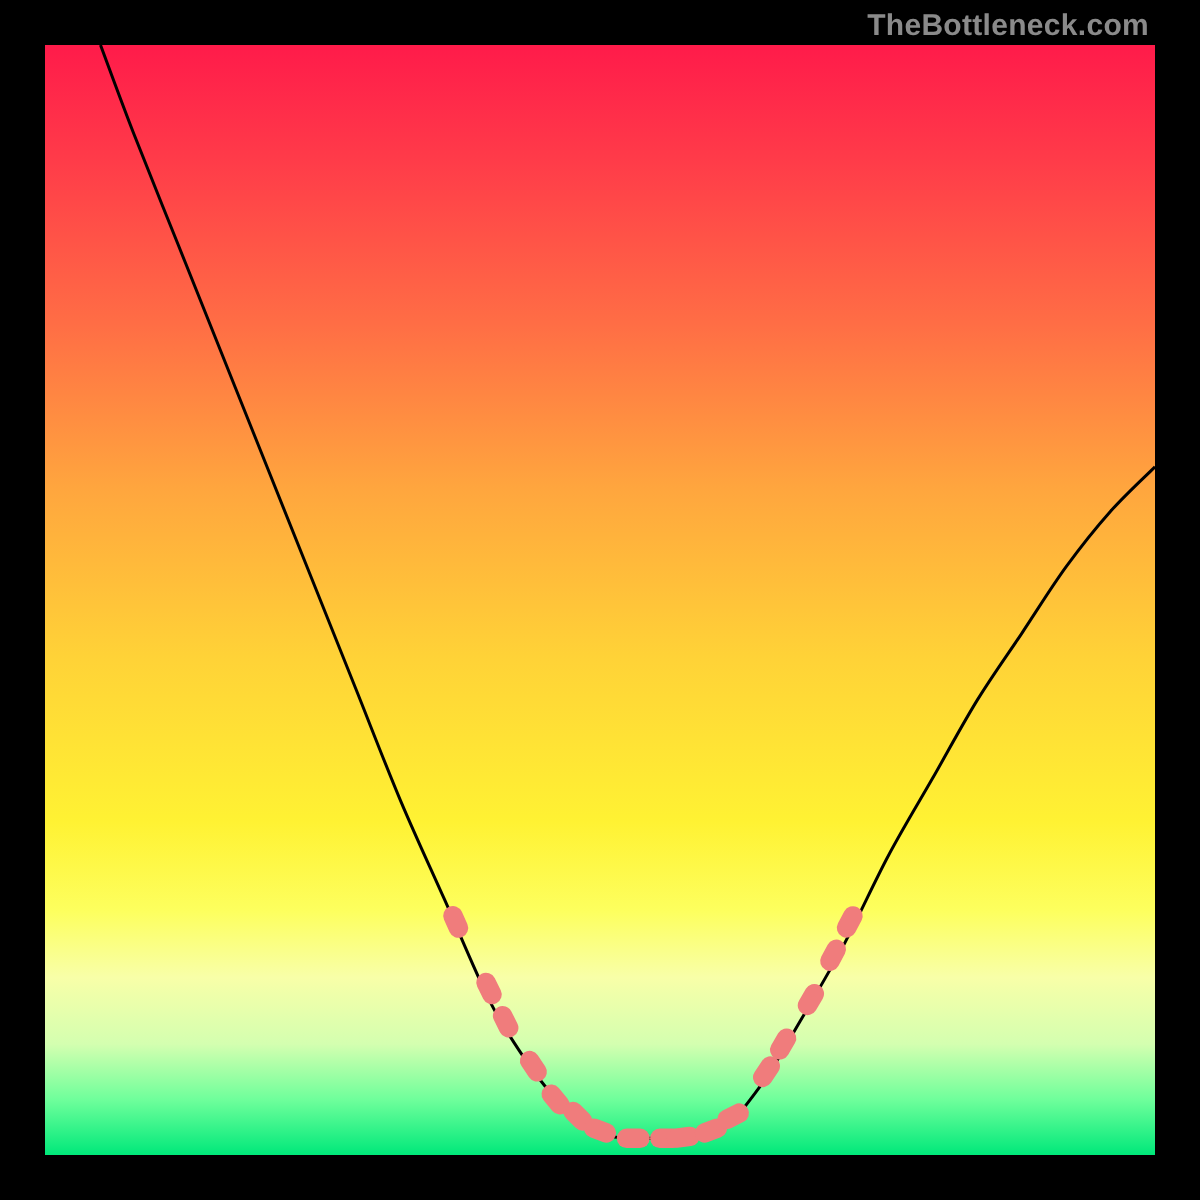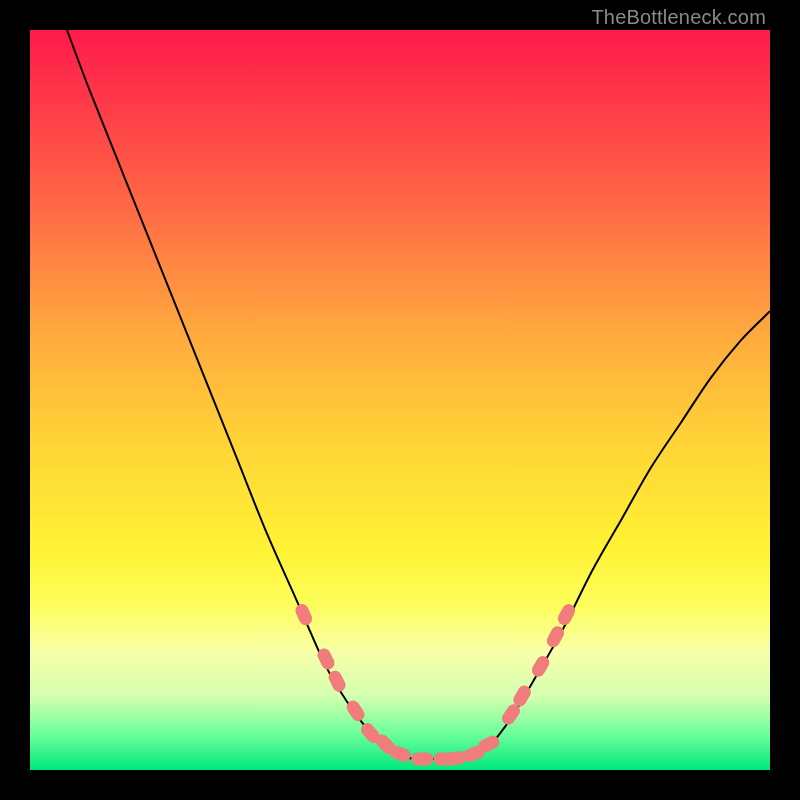--- a/index.html
+++ b/index.html
@@ -10,21 +10,21 @@
     #ff3a49 10%,
     #ff6d45 25%,
     #ffa63e 40%,
     #ffd237 55%,
     #fff233 70%,
     #fdff5e 78%,
     #f8ffa8 84%,
     #d4ffb0 90%,
     #6fff9b 95%,
     #00e87a 100%)}
-.watermark{position:absolute;top:6px;right:34px;font-size:20px;color:#8a8a8a;font-weight:400;letter-spacing:.2px}
+.watermark{position:absolute;top:6px;right:34px;font-size:20px;color:#8a8a8a;font-weight:700;letter-spacing:.2px}
 svg.curve{position:absolute;left:30px;top:30px;width:740px;height:740px}
 </style>
 </head>
 <body>
 
 <div class="frame">
   <div class="plot"></div>
   <div class="watermark">TheBottleneck.com</div>
   <svg class="curve" viewBox="0 0 740 740" preserveAspectRatio="none">
     <path id="curve-path" fill="none" stroke="#000" stroke-width="2" d="M37,0C40.7,9.866666666666655,50.56666666666667,36.99999999999993,59.2,59.19999999999993C67.83333333333334,81.39999999999993,78.93333333333334,108.53333333333336,88.8,133.20000000000005C98.66666666666666,157.86666666666673,108.53333333333333,182.5333333333334,118.4,207.20000000000005C128.26666666666668,231.8666666666667,138.13333333333333,256.5333333333333,148,281.2C157.86666666666667,305.8666666666667,167.73333333333332,330.5333333333333,177.6,355.2C187.46666666666667,379.8666666666667,197.33333333333334,404.5333333333333,207.20000000000002,429.2C217.0666666666667,453.8666666666667,226.93333333333334,479.76666666666665,236.8,503.2C246.66666666666669,526.6333333333333,256.5333333333333,547.5999999999999,266.4,569.8C276.26666666666665,592,287.3666666666667,619.1333333333333,296,636.4C304.6333333333333,653.6666666666666,310.79999999999995,662.3,318.2,673.4C325.6,684.5,334.23333333333335,695.6,340.40000000000003,703C346.5666666666667,710.4,352.73333333333335,715.3333333333333,355.2,717.8C357.66666666666663,720.2666666666667,352.73333333333335,716.5666666666666,355.2,717.8C357.66666666666663,719.0333333333333,365.06666666666666,723.35,370,725.2C374.93333333333334,727.0500000000001,379.8666666666667,728.2833333333333,384.8,728.9C389.73333333333335,729.5166666666667,394.6666666666667,728.9,399.6,728.9C404.53333333333336,728.9,409.4666666666667,728.9,414.40000000000003,728.9C419.33333333333337,728.9,424.26666666666665,729.5166666666667,429.2,728.9C434.1333333333333,728.2833333333333,439.06666666666666,727.0500000000001,444,725.2C448.93333333333334,723.35,456.33333333333337,719.0333333333333,458.8,717.8C461.26666666666665,716.5666666666666,455.1,722.7333333333332,458.8,717.8C462.5,712.8666666666667,473.6,699.3000000000001,481,688.2C488.4,677.1,494.5666666666667,666,503.20000000000005,651.2C511.83333333333337,636.4000000000001,522.9333333333333,617.9,532.8,599.4C542.6666666666666,580.9,552.5333333333333,558.7,562.4,540.2C572.2666666666667,521.7,582.1333333333333,505.66666666666663,592,488.4C601.8666666666667,471.1333333333333,611.7333333333333,452.6333333333333,621.6,436.6C631.4666666666667,420.5666666666667,641.3333333333334,407.00000000000006,651.2,392.20000000000005C661.0666666666667,377.40000000000003,670.9333333333334,361.3666666666666,680.8000000000001,347.79999999999995C690.6666666666667,334.2333333333333,700.5333333333333,321.9,710.4,310.8C720.2666666666667,299.70000000000005,735.0666666666666,286.1333333333333,740,281.2"></path>

